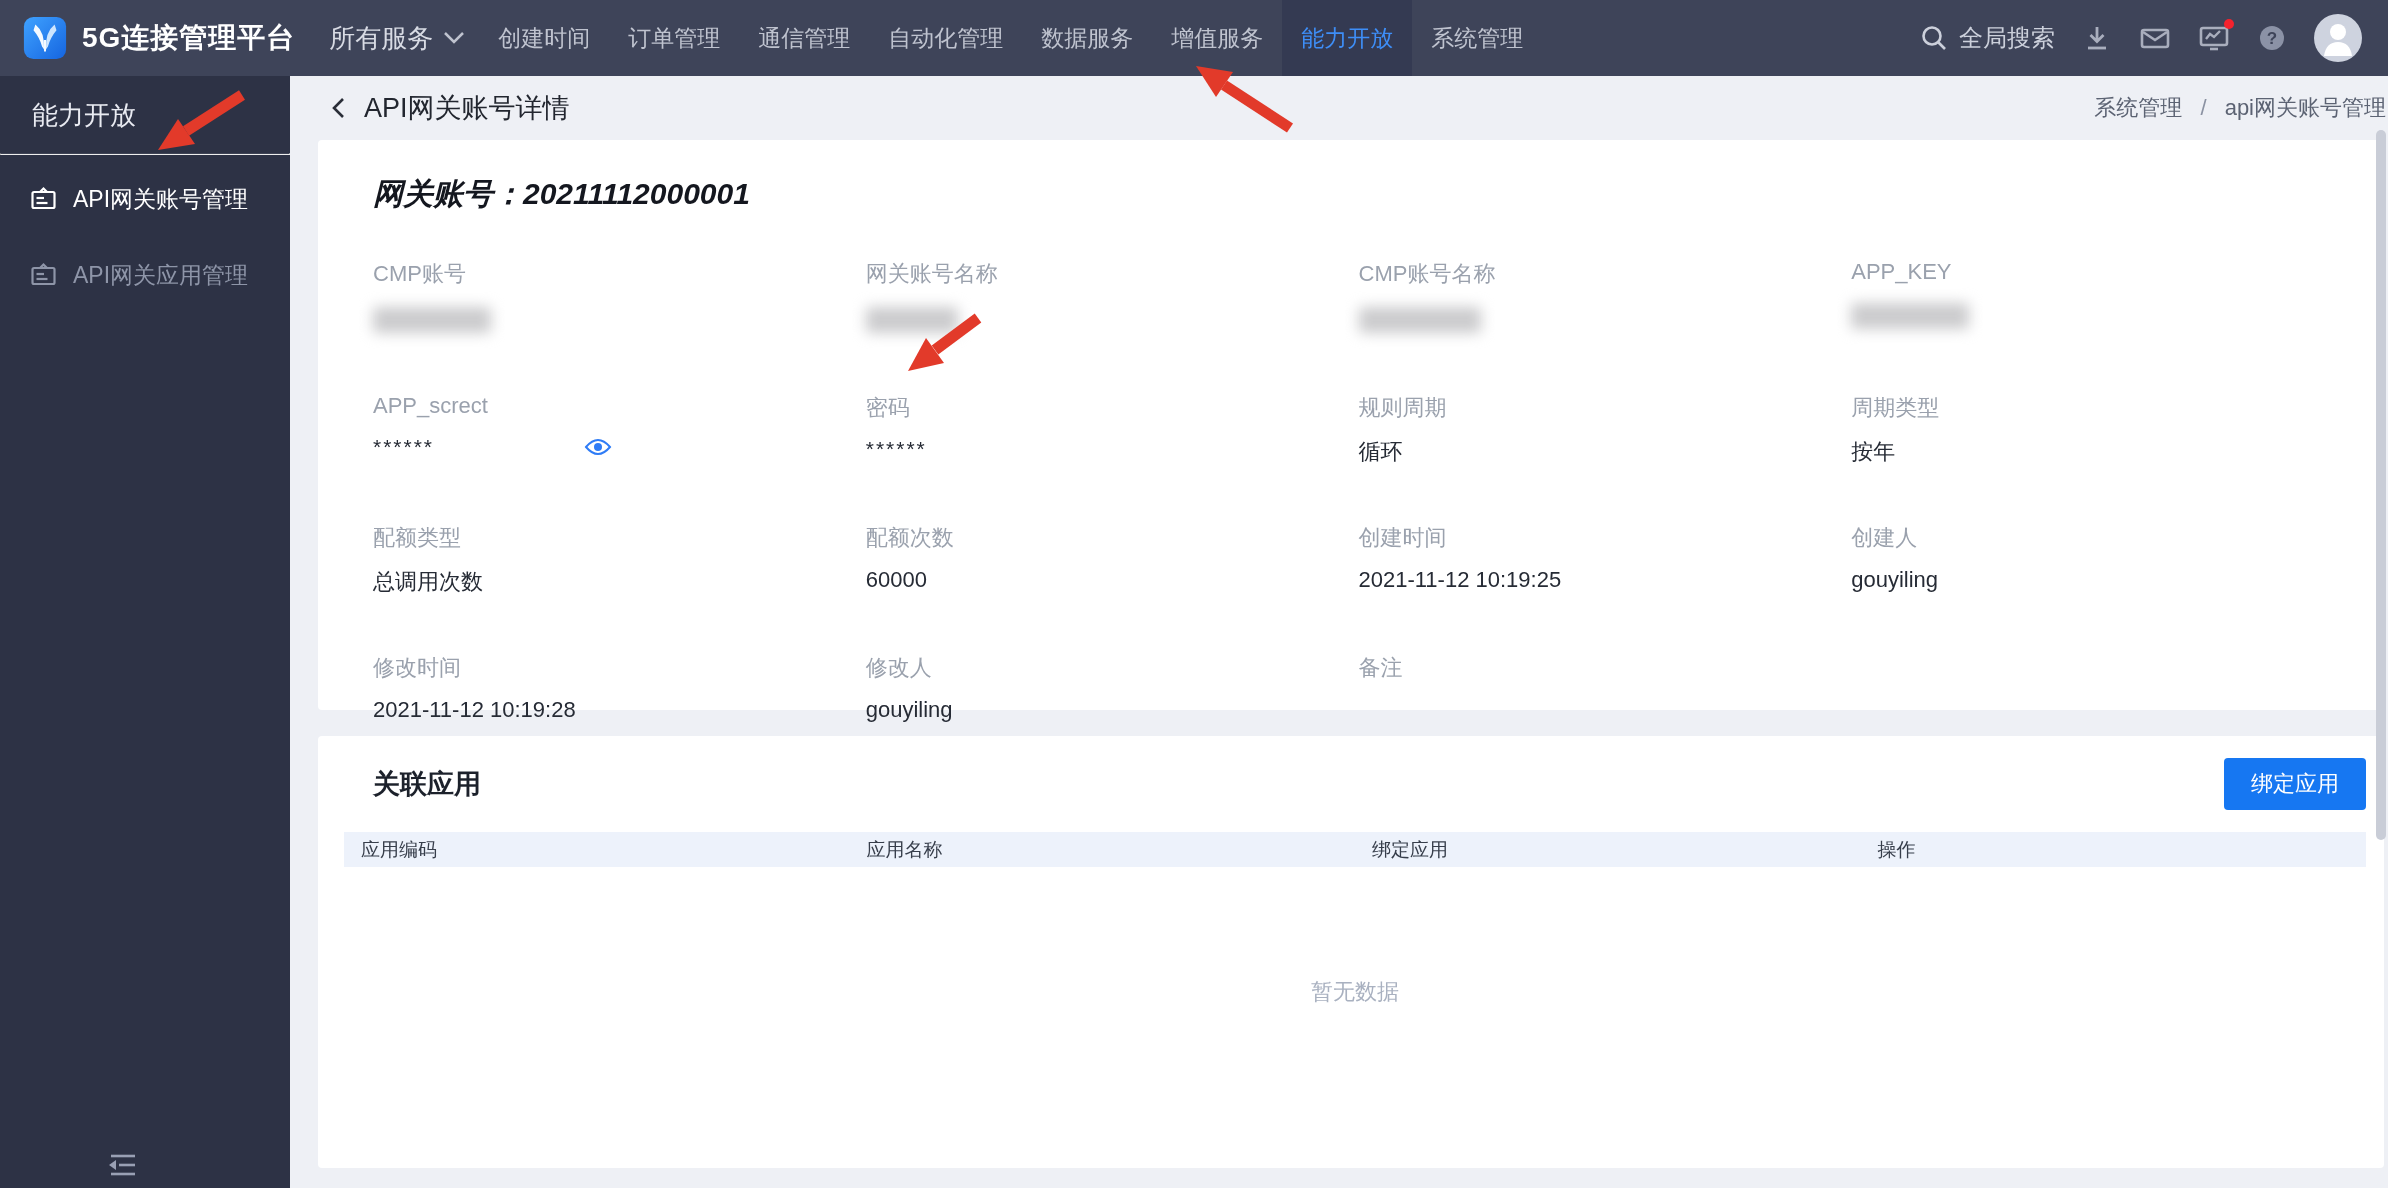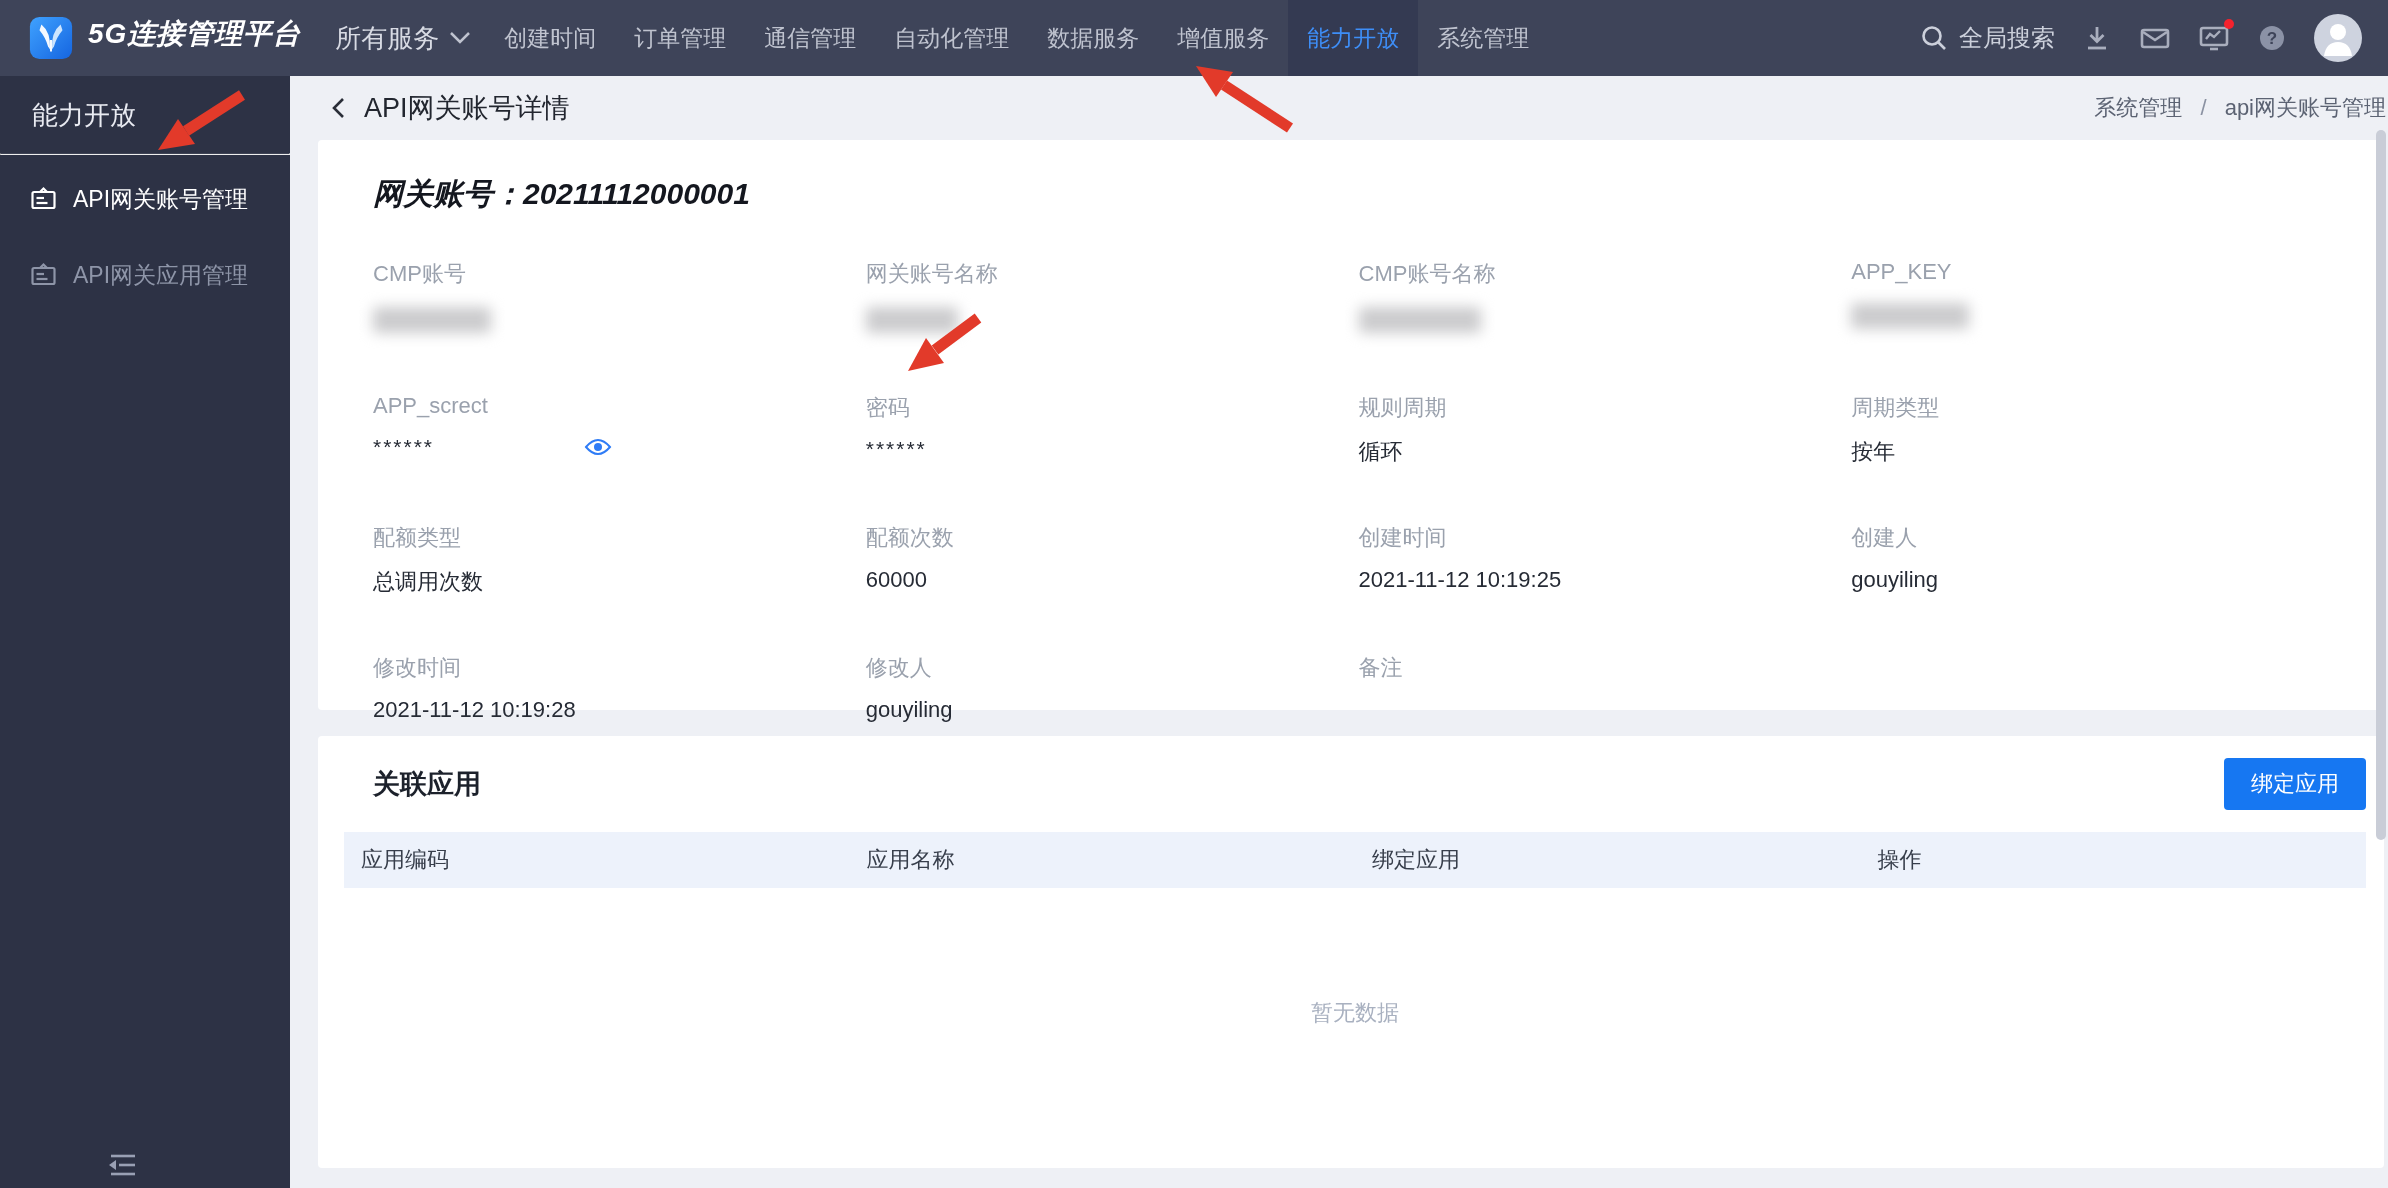--- a/index.html
+++ b/index.html
@@ -4,21 +4,21 @@
 <style>
   * { box-sizing: border-box; margin: 0; padding: 0; }
   html,body { width:2388px; height:1188px; overflow:hidden; }
   body {
     font-family: "Liberation Sans", "DejaVu Sans", sans-serif;
     background:#eef0f5; position:relative; color:#262b35;
   }
   
   .topnav{ position:absolute; top:0; left:0; width:2388px; height:76px;
     background:#3e4459; display:flex; align-items:center; z-index:10;}
-  .logo{ display:flex; align-items:flex-start; padding-left:28px; cursor:pointer;font-style:italic;}
+  .logo{ display:flex; align-items:center; padding-left:22px; cursor:pointer;}
   .logo-icon{ width:46px; height:46px; flex:0 0 auto;}
   .logo-title{ color:#fff; font-size:28px; font-weight:bold; margin-left:14px; letter-spacing:1px;}
   .nav-items{ display:flex; height:76px; margin-left:28px;}
   .nav-item{ display:flex; align-items:center; padding:0 19px; font-size:23px;
     color:#bfc3cf; cursor:pointer; white-space:nowrap;}
   .nav-item.all-services{ font-size:26px; color:#d8dbe4; padding:0 14px 0 6px; gap:10px;}
   .nav-item.active{ background:#343a52; color:#3e8ef7;}
   .nav-right{ margin-left:auto; display:flex; align-items:center; gap:27px; padding-right:26px;}
   .search-group{ display:flex; align-items:center; gap:10px; color:#ccd0db;
     font-size:24px; cursor:pointer;}
@@ -57,22 +57,22 @@
   .blob{ display:inline-block; height:26px; background:#cbcbcd;
     filter:blur(7px); border-radius:3px; margin-top:4px;}
   .eye-toggle{ margin-left:150px; cursor:pointer; display:flex; align-items:center;}
   .card2{ margin-top:26px; height:432px; padding:22px 18px 0 26px;}
   .card2-head{ display:flex; align-items:center; justify-content:space-between;
     padding-left:29px; margin-bottom:22px;}
   .section-title{ font-size:27px; font-weight:600; color:#1c212b;}
   .bind-btn{ background:#1677f2; color:#fff; border:none; font-size:22px;
     padding:11px 27px; border-radius:4px; cursor:pointer;
     font-family:"Liberation Sans", sans-serif;}
-  .table-header{ background:#edf2fb; height:56px; display:grid;
-    grid-template-columns:repeat(4,1fr); align-items:center; font-size:22px; color:#373e4b;}
+  .table-header{ background:#edf2fb; height:35px; display:grid;
+    grid-template-columns:repeat(4,1fr); align-items:center; font-size:19px; color:#373e4b;}
   .table-header .th{ padding-left:17px;}
   .table-empty{ height:250px; display:flex; align-items:center; justify-content:center;
     font-size:22px; color:#a9b1c0;}
   
   .annotations{ position:absolute; top:0; left:0; z-index:60; pointer-events:none;}
   .scrollbar-thumb{ position:absolute; right:2px; top:130px; width:10px; height:710px;
     background:#c9cdd7; border-radius:5px; z-index:40; cursor:pointer;}
   svg{ display:block;}
 </style>
 </head>

